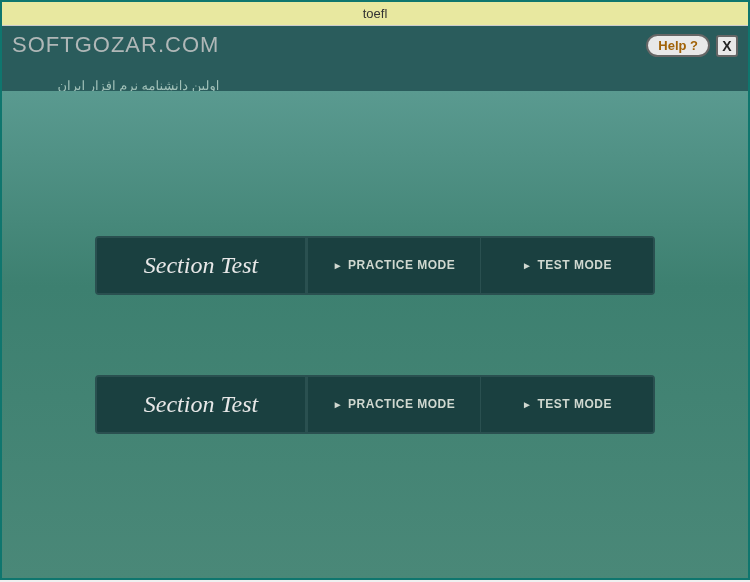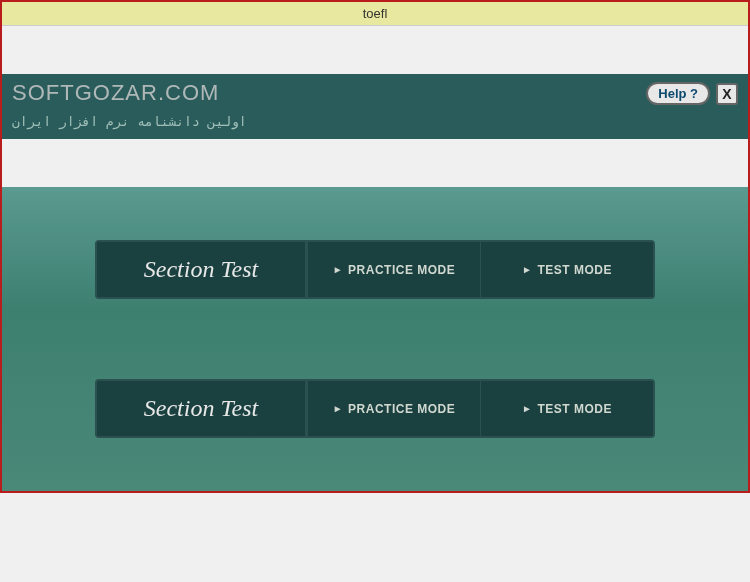--- a/index.html
+++ b/index.html
@@ -11,25 +11,24 @@
     body {
       width: 750px;
       height: 582px;
       overflow: hidden;
       font-family: Arial, sans-serif;
       background: #f0f0f0;
     }
 
     .window {
       width: 750px;
-      height: 493px;
+      height: 580px;
       display: flex;
       flex-direction: column;
-      border: 2px solid #b91c1c;
-      gap: 48px;
+      border: 2px solid #0f766e;
     }
 
     .title-bar {
       background: #e8e8a0;
       height: 24px;
       display: flex;
       align-items: center;
       justify-content: center;
       font-size: 13px;
       color: #333;
@@ -56,40 +55,39 @@
       font-size: 22px;
       font-weight: normal;
       color: #c8c8c8;
       opacity: 0.85;
       letter-spacing: 1px;
     }
 
     .logo-sub {
       font-size: 13px;
       color: #a0c0b8;
-      margin-top: 8px;
+      margin-top: 20px;
       direction: rtl;
-      font-family: Liberation Mono, monospace;
     }
 
     .header-buttons {
       display: flex;
       align-items: center;
       gap: 6px;
       padding-top: 2px;
     }
 
     .help-btn {
       background: #e8e8e8;
       border: 2px solid #666;
       border-radius: 14px;
       padding: 2px 10px;
       font-size: 13px;
       cursor: pointer;
-      color: #0c4a6e;
+      color: #a16207;
       font-weight: bold;
     }
 
     .close-btn {
       background: #e8e8e8;
       border: 2px solid #666;
       border-radius: 3px;
       width: 22px;
       height: 22px;
       display: flex;

